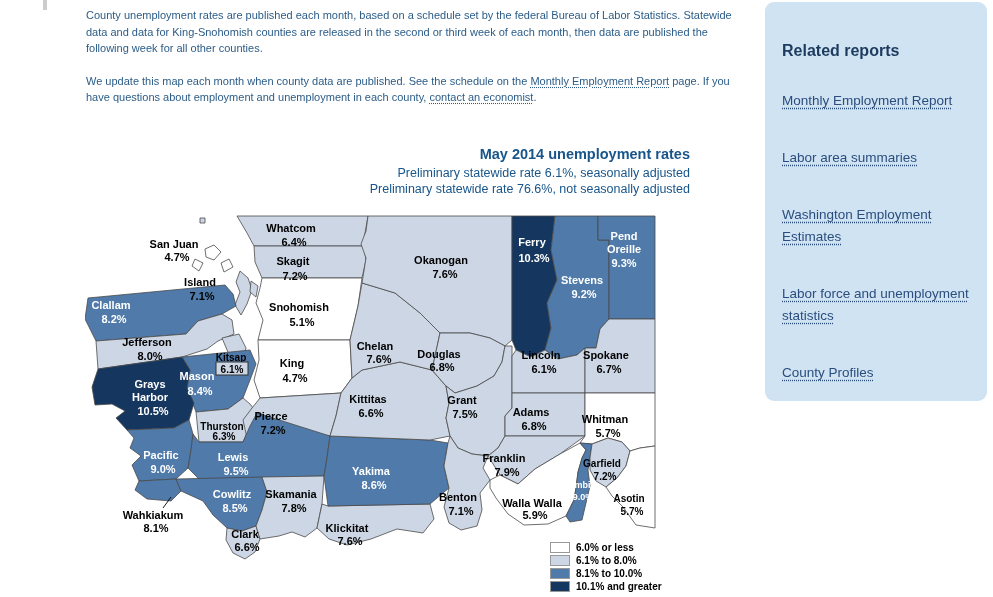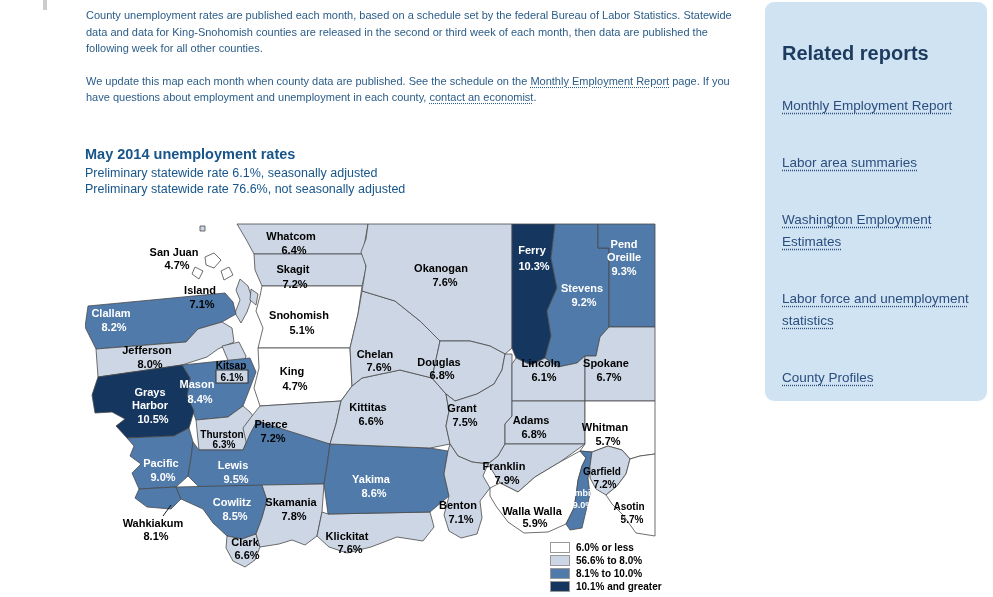--- a/index.html
+++ b/index.html
@@ -6,35 +6,35 @@
   #page{position:relative;width:993px;height:597px;background:#fff;overflow:hidden;
         font-family:"Liberation Sans",sans-serif;}
   
   #intro{position:absolute;left:68px;top:7px;width:652px;color:#2b5c88;
          font-size:11px;line-height:16.5px;margin-left:18px;}
   #intro p{margin:0 0 16px 0;}
   #intro a{color:#2b5c88;text-decoration:underline dotted;text-underline-offset:2px;cursor:pointer;}
   
   #artifact{position:absolute;left:43px;top:0;width:4px;height:10px;background:#ccc;}
   
-  #map-header{position:absolute;left:85px;top:146px;width:605px;text-align:left;color:#17558a;}
+  #map-header{position:absolute;left:85px;top:146px;width:605px;text-align:right;color:#17558a;}
   #map-header .t1{font-size:14.5px;font-weight:bold;margin:0 0 3px 0;}
   #map-header .t2{font-size:12.5px;font-weight:normal;line-height:16px;}
   
-  #map-wrap{position:absolute;left:85px;top:218px;width:600px;height:375px;}
+  #map-wrap{position:absolute;left:85px;top:210px;width:600px;height:375px;}
   #wa-map{width:600px;height:375px;display:block;}
   
   #legend{position:absolute;left:550px;top:541px;}
   .legend-row{display:flex;align-items:center;height:13px;}
   .legend-swatch{width:20px;height:11px;border:1px solid #999;box-sizing:border-box;margin-right:6px;}
   .legend-label{font-size:10px;font-weight:bold;color:#000;white-space:nowrap;}
   
   #sidebar{position:absolute;left:765px;top:2px;width:222px;height:399px;background:#cfe3f2;
            border-radius:9px;box-sizing:border-box;padding:40px 16px 0 17px;}
-  #sidebar h2{margin:0 0 30px 0;font-size:20px;color:#1d3a5f;}
+  #sidebar h2{margin:0 0 30px 0;font-size:16px;color:#1d3a5f;}
   #sidebar a{display:block;margin-bottom:35px;font-size:13.5px;line-height:22px;color:#2b4d7e;
              text-decoration:underline dotted;text-underline-offset:3px;cursor:pointer;}
 </style>
 </head>
 <body>
 
 <div id="page">
 
   <div id="artifact"></div>
 
@@ -179,21 +179,21 @@
       </svg>
   </div>
 
   <div id="legend">
     <div class="legend-row">
       <span class="legend-swatch" style="background: rgb(255, 255, 255);"></span>
       <span class="legend-label">6.0% or less</span>
     </div>
     <div class="legend-row">
       <span class="legend-swatch" style="background: rgb(204, 214, 228);"></span>
-      <span class="legend-label">56.6% to 8.0%</span>
+      <span class="legend-label">6.1% to 8.0%</span>
     </div>
     <div class="legend-row">
       <span class="legend-swatch" style="background: rgb(79, 122, 169);"></span>
       <span class="legend-label">8.1% to 10.0%</span>
     </div>
     <div class="legend-row">
       <span class="legend-swatch" style="background: rgb(21, 54, 95);"></span>
       <span class="legend-label">10.1% and greater</span>
     </div>
   </div>

